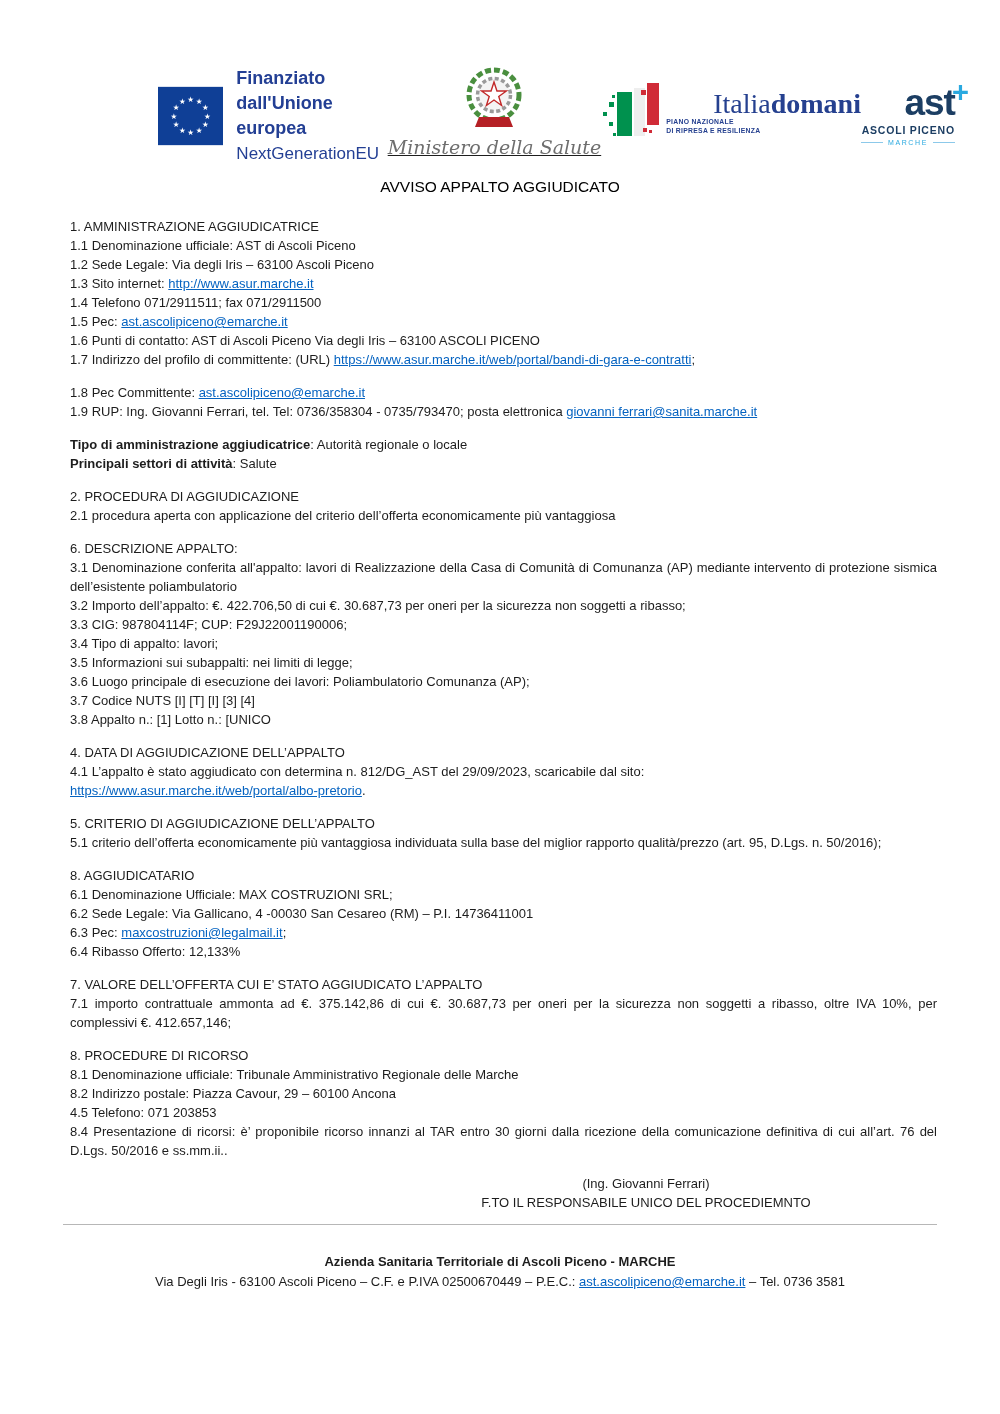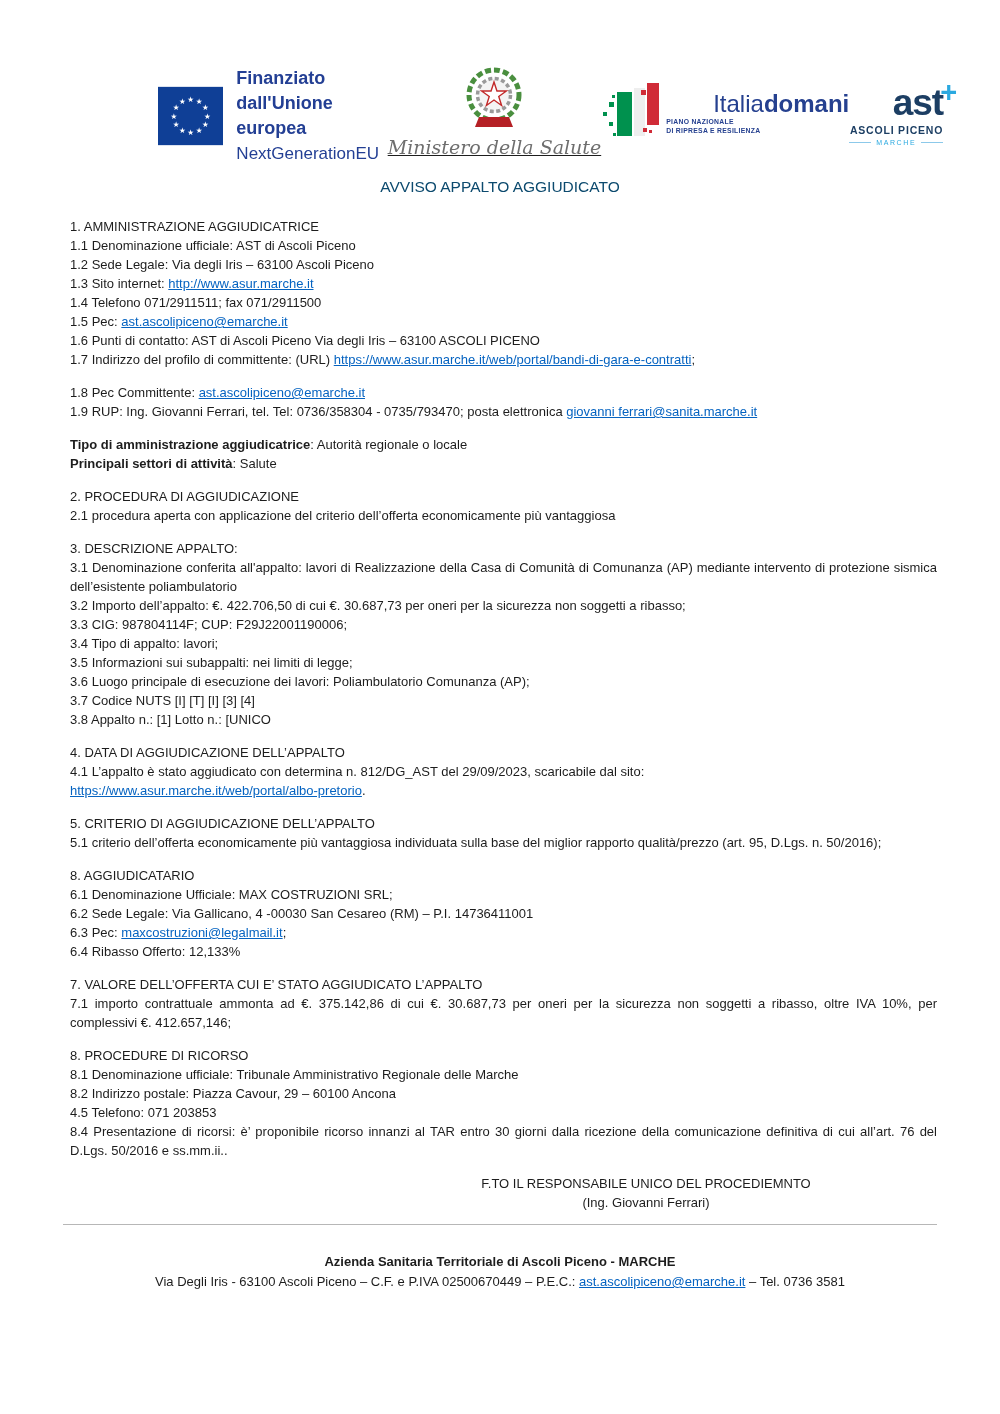--- a/index.html
+++ b/index.html
@@ -20,36 +20,36 @@
   .eu-text .b { font-weight:bold; }
   .eu-text .r { font-weight:normal; font-size:17px; }
 
   .ministero { text-align:center; margin-top:-10px;text-decoration:underline; }
   .ministero-name {
     font-family:"DejaVu Serif", serif; font-style:italic;
     font-size:19px; color:#6e6e6e; margin-top:-2px; white-space:nowrap;
   }
 
   .italiadomani { display:flex; align-items:center; gap:7px; margin-top:-4px; }
-  .itd-main { font-family:Liberation Sans, sans-serif; font-size:24px; color:#25408f; line-height:22px;margin-left:47px; }
+  .itd-main { font-family:Liberation Serif, serif; font-size:28px; color:#25408f; line-height:22px;margin-left:47px; }
   .itd-main .bold { font-weight:bold; }
   .itd-sub { font-size:6.8px; font-weight:bold; color:#25408f; letter-spacing:0.3px; line-height:8.5px; margin-top:3px; }
 
   .ast-logo { text-align:right; }
   .ast-mark {
     position:relative; display:inline-block; font-weight:bold;
     font-size:37px; line-height:34px; color:#1c3e63; letter-spacing:-1px;
   }
   .ast-plus { position:absolute; top:-11px; right:-13px; color:#2aa9e0; font-size:29px; font-weight:bold; }
   .ast-name { font-size:10.5px; font-weight:bold; color:#1c3e63; letter-spacing:0.8px; margin-top:4px; white-space:nowrap; }
   .ast-marche { display:flex; align-items:center; justify-content:center; gap:5px; margin-top:3px; color:#2aa9e0; font-size:7px; letter-spacing:1.6px; }
   .ast-marche .dash { width:22px; height:1px; background:#8cc9ea; }
 
   
-  .doc-title { text-align:center; font-size:15.5px; font-weight:normal; margin-top:16px; color:#0c4a6e; }
+  .doc-title { text-align:center; font-size:15.5px; font-weight:normal; margin-top:16px; color:#000000; }
   .doc-body { margin:21px 63px 0 70px; font-size:13px; line-height:19px; }
   .para { min-height:19px; }
   .para.gap { margin-top:14px; }
   .para.justify { text-align:justify; }
   .para .bold { font-weight:bold; }
   a { color:#0563C1; text-decoration:underline; }
 
   .signature { margin-top:14px; padding-left:285px; text-align:center; }
 
   
@@ -152,21 +152,21 @@
         <div class="para"><span>1.4 Telefono 071/2911511; fax 071/2911500</span></div>
         <div class="para"><span>1.5 Pec: </span><a href="#">ast.ascolipiceno@emarche.it</a></div>
         <div class="para"><span>1.6 Punti di contatto: AST di Ascoli Piceno Via degli Iris – 63100 ASCOLI PICENO</span></div>
         <div class="para"><span>1.7 Indirizzo del profilo di committente: (URL) </span><a href="#">https://www.asur.marche.it/web/portal/bandi-di-gara-e-contratti</a><span>;</span></div>
         <div class="para gap"><span>1.8 Pec Committente: </span><a href="#">ast.ascolipiceno@emarche.it</a></div>
         <div class="para"><span>1.9 RUP: Ing. Giovanni Ferrari, tel. Tel: 0736/358304  - 0735/793470; posta elettronica </span><a href="#">giovanni ferrari@sanita.marche.it</a></div>
         <div class="para gap"><span class="bold">Tipo di amministrazione aggiudicatrice</span><span>: Autorità regionale o locale</span></div>
         <div class="para"><span class="bold">Principali settori di attività</span><span>: Salute</span></div>
         <div class="para gap"><span>2. PROCEDURA DI AGGIUDICAZIONE</span></div>
         <div class="para"><span>2.1 procedura aperta con applicazione del criterio dell’offerta economicamente più vantaggiosa</span></div>
-        <div class="para gap"><span>3. DESCRIZIONE APPALTO:</span></div>
+        <div class="para gap"><span>6. DESCRIZIONE APPALTO:</span></div>
         <div class="para justify"><span>3.1 Denominazione conferita all'appalto: lavori di Realizzazione della Casa di Comunità di Comunanza (AP) mediante intervento di protezione sismica dell’esistente poliambulatorio</span></div>
         <div class="para"><span>3.2 Importo dell’appalto: €. 422.706,50 di cui €. 30.687,73 per oneri per la sicurezza non soggetti a ribasso;</span></div>
         <div class="para"><span>3.3 CIG: 987804114F; CUP: F29J22001190006;</span></div>
         <div class="para"><span>3.4 Tipo di appalto: lavori;</span></div>
         <div class="para"><span>3.5 Informazioni sui subappalti: nei limiti di legge;</span></div>
         <div class="para"><span>3.6 Luogo principale di esecuzione dei lavori: Poliambulatorio Comunanza (AP);</span></div>
         <div class="para"><span>3.7 Codice NUTS [I] [T] [I] [3] [4]</span></div>
         <div class="para"><span>3.8 Appalto n.: [1] Lotto n.: [UNICO</span></div>
         <div class="para gap"><span>4. DATA DI AGGIUDICAZIONE DELL’APPALTO</span></div>
         <div class="para"><span>4.1 L’appalto è stato aggiudicato con determina n. 812/DG_AST del 29/09/2023, scaricabile dal sito:</span></div>
@@ -180,22 +180,22 @@
         <div class="para"><span>6.4 Ribasso Offerto: 12,133%</span></div>
         <div class="para gap"><span>7. VALORE DELL’OFFERTA CUI E’ STATO AGGIUDICATO L’APPALTO</span></div>
         <div class="para justify"><span>7.1 importo contrattuale ammonta ad €. 375.142,86 di cui €. 30.687,73 per oneri per la sicurezza non soggetti a ribasso, oltre IVA 10%, per complessivi €. 412.657,146;</span></div>
         <div class="para gap"><span>8. PROCEDURE DI RICORSO</span></div>
         <div class="para"><span>8.1 Denominazione ufficiale: Tribunale Amministrativo Regionale delle Marche</span></div>
         <div class="para"><span>8.2 Indirizzo postale: Piazza Cavour, 29 – 60100 Ancona</span></div>
         <div class="para"><span>4.5 Telefono: 071 203853</span></div>
         <div class="para justify"><span>8.4 Presentazione di ricorsi: è’ proponibile ricorso innanzi al TAR entro 30 giorni dalla ricezione della comunicazione definitiva di cui all’art. 76 del D.Lgs. 50/2016 e ss.mm.ii..</span></div>
       </div>
     <div class="signature">
+      <div>(Ing. Giovanni Ferrari)</div>
       <div>F.TO IL RESPONSABILE UNICO DEL PROCEDIEMNTO</div>
-      <div>(Ing. Giovanni Ferrari)</div>
     </div>
   </main>
 
   <footer class="page-footer">
     <div class="footer-org">Azienda Sanitaria Territoriale di Ascoli Piceno - MARCHE</div>
     <div class="footer-address">
       <span>Via Degli Iris - 63100 Ascoli Piceno – C.F. e P.IVA 02500670449 – P.E.C.: </span><a href="#">ast.ascolipiceno@emarche.it</a><span> – Tel. 0736 3581</span>
     </div>
   </footer>
 

